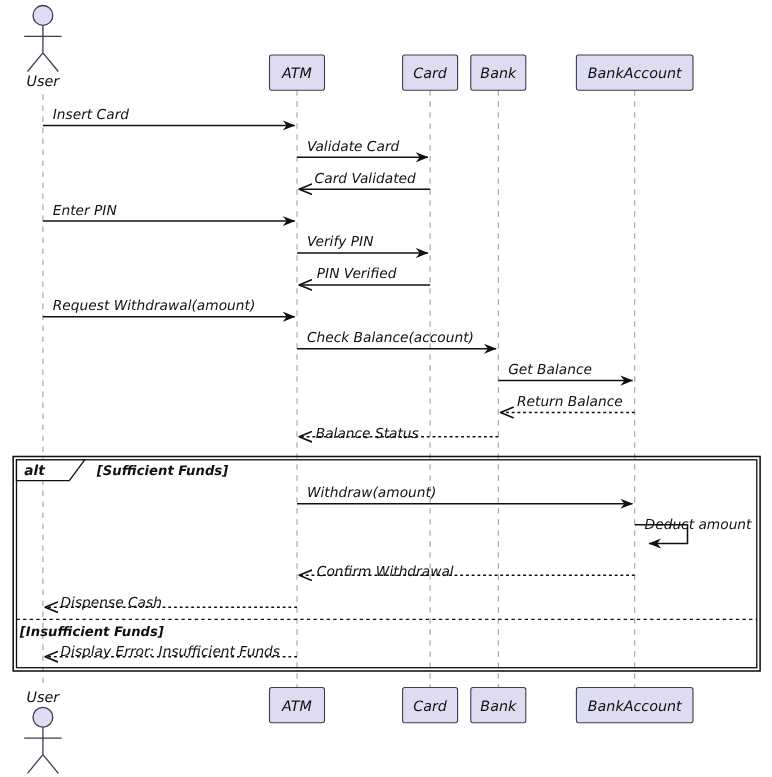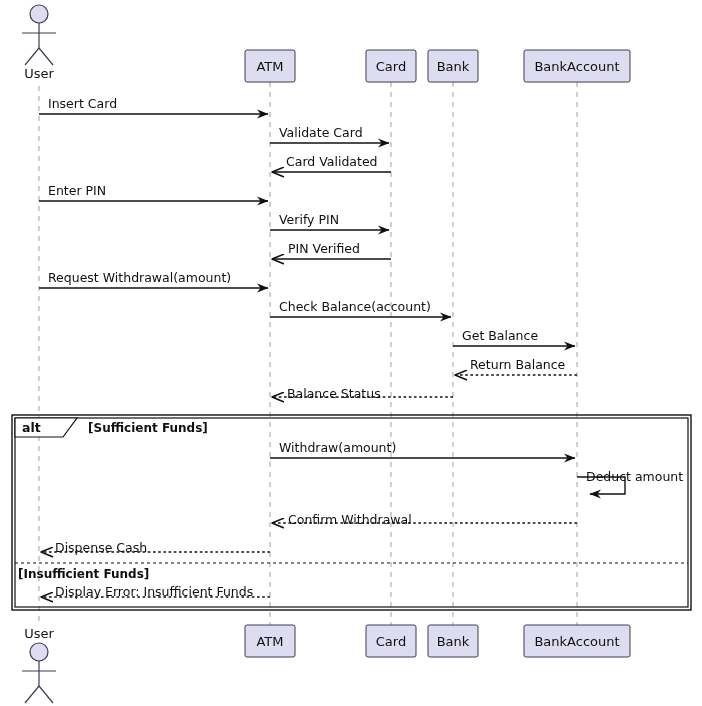--- a/index.html
+++ b/index.html
@@ -12,20 +12,21 @@
     width: 702px;
     height: 706px;
     font-family: "DejaVu Sans", "Liberation Sans", sans-serif;
     overflow: hidden;
   }
   #diagram-root {
     position: relative;
     width: 702px;
     height: 706px;
     background: #ffffff;
+    font-style: italic;
   }
   svg#seq-svg {
     position: absolute;
     left: 0;
     top: 0;
     width: 702px;
     height: 706px;
     display: block;
   }
   .msg-label {

